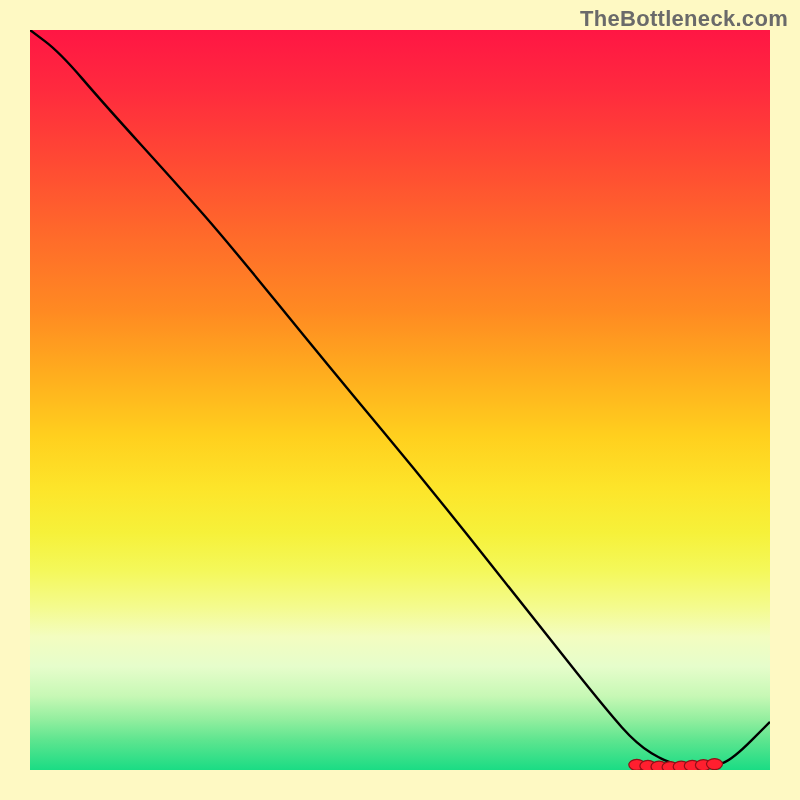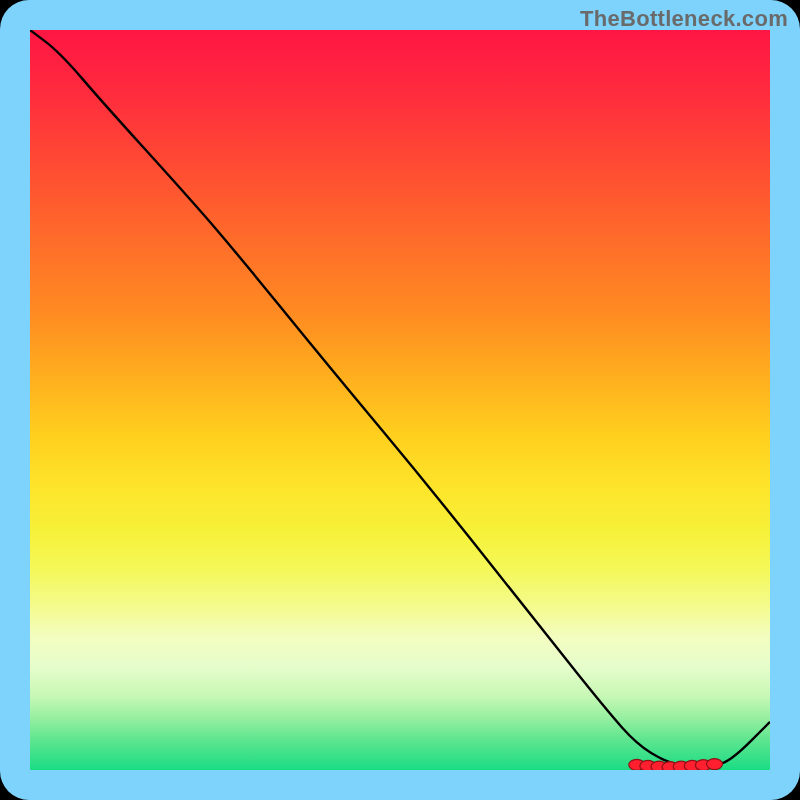--- a/index.html
+++ b/index.html
@@ -1,22 +1,21 @@
 <!DOCTYPE html>
 <html><head>
 <meta charset="utf-8">
 <style>
   * { margin: 0; padding: 0; box-sizing: border-box; }
   html, body { width: 800px; height: 800px; background: #000; overflow: hidden; }
   .frame {
     position: relative;
     width: 800px;
     height: 800px;
-    background: #7dd3fc;
-    border-radius: 29px;
+    background: #fef9c3;
   }
   .watermark {
     position: absolute;
     top: 6px;
     right: 12px;
     color: #6a6a6a;
     font-family: Arial, Helvetica, sans-serif;
     font-size: 22px;
     font-weight: 600;
     letter-spacing: 0.3px;

